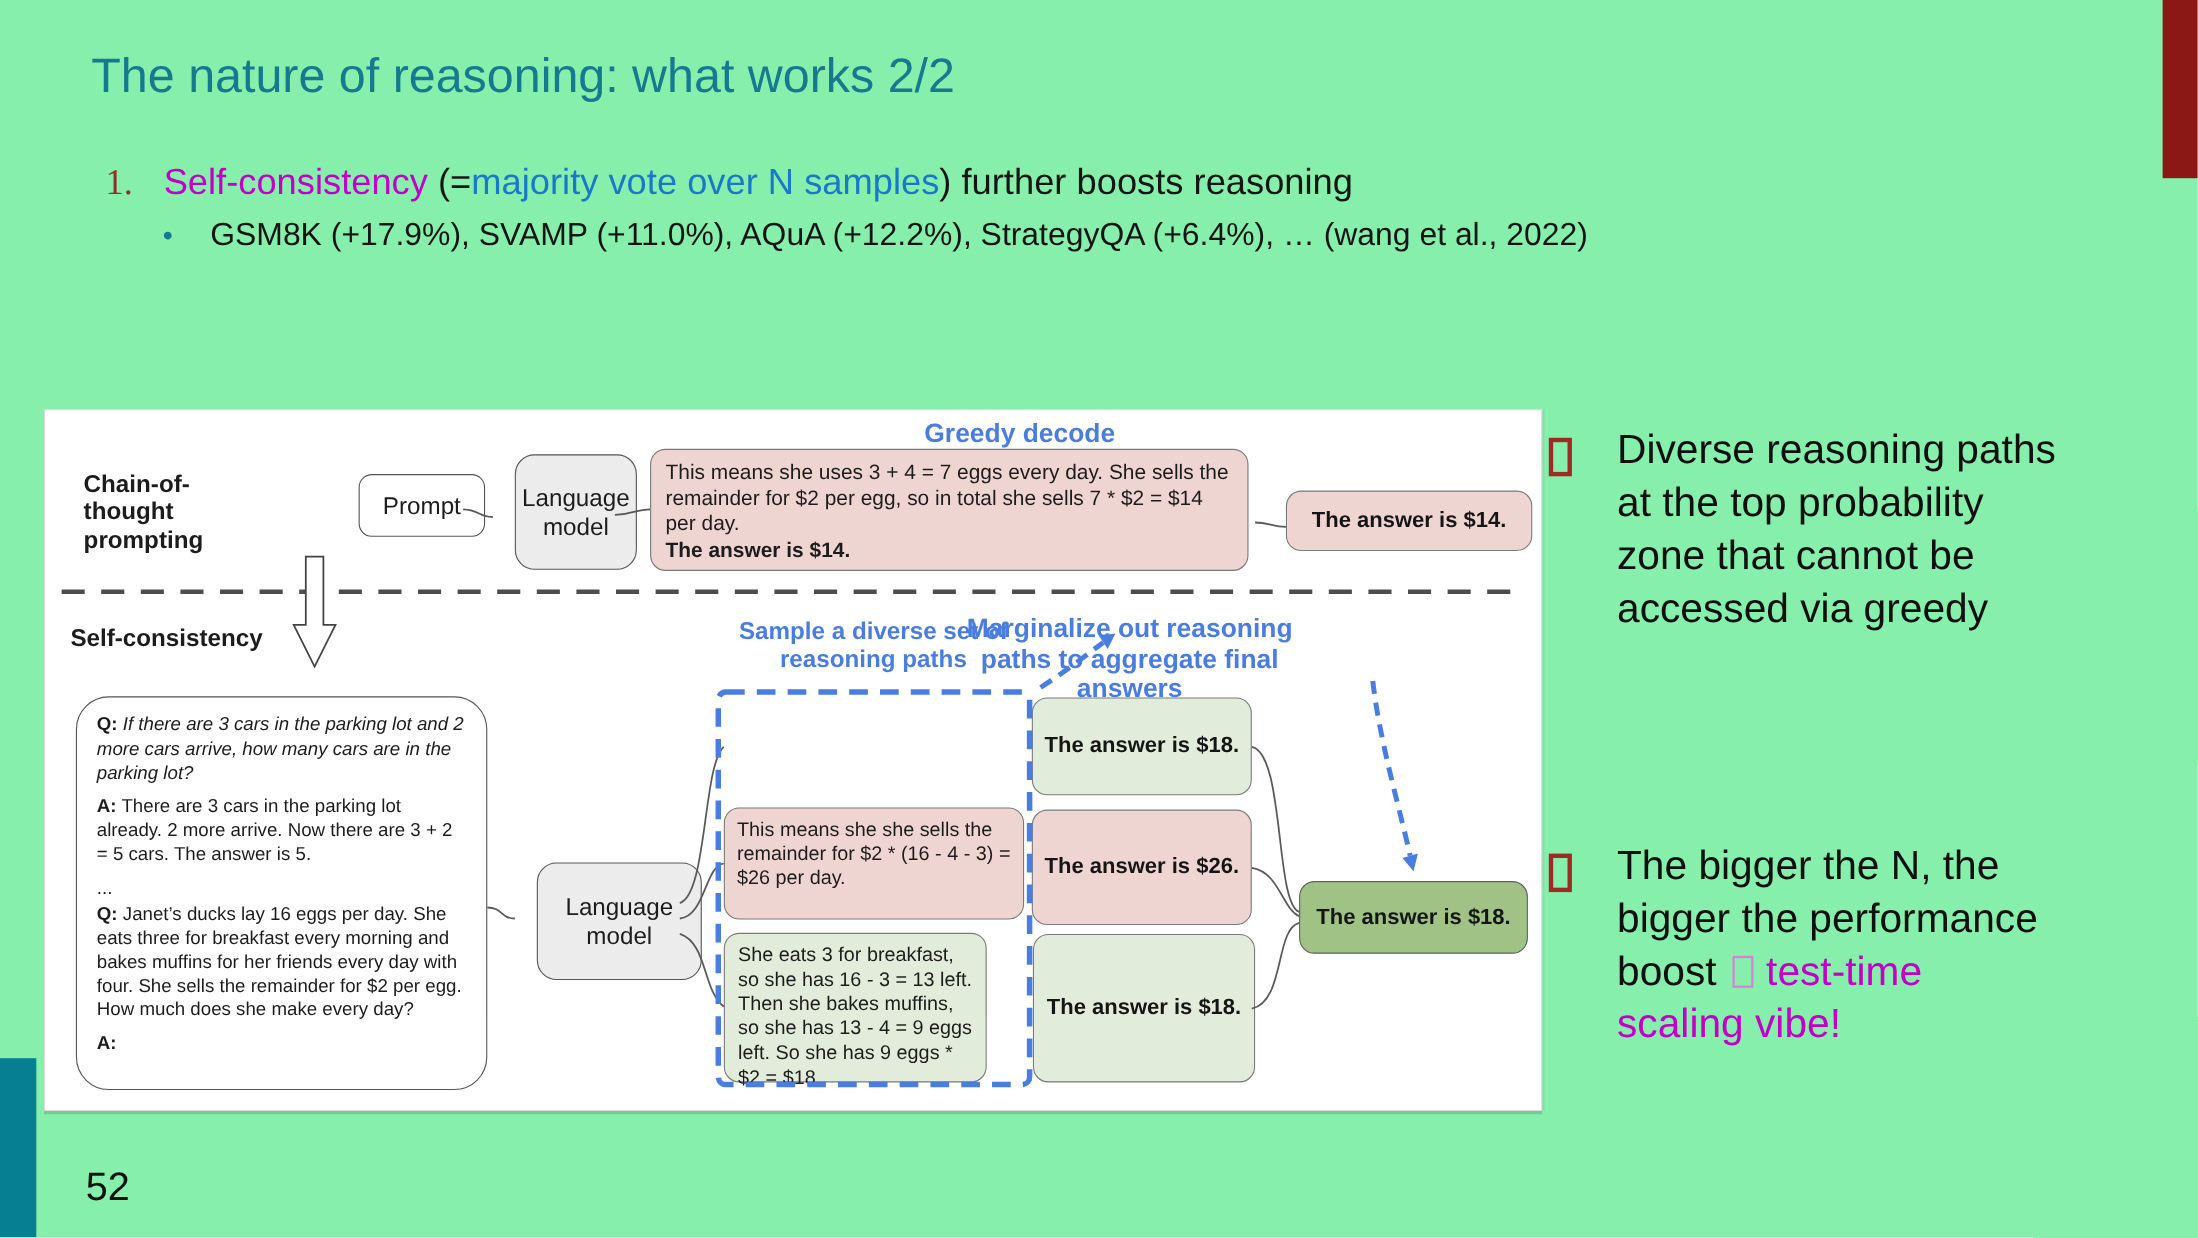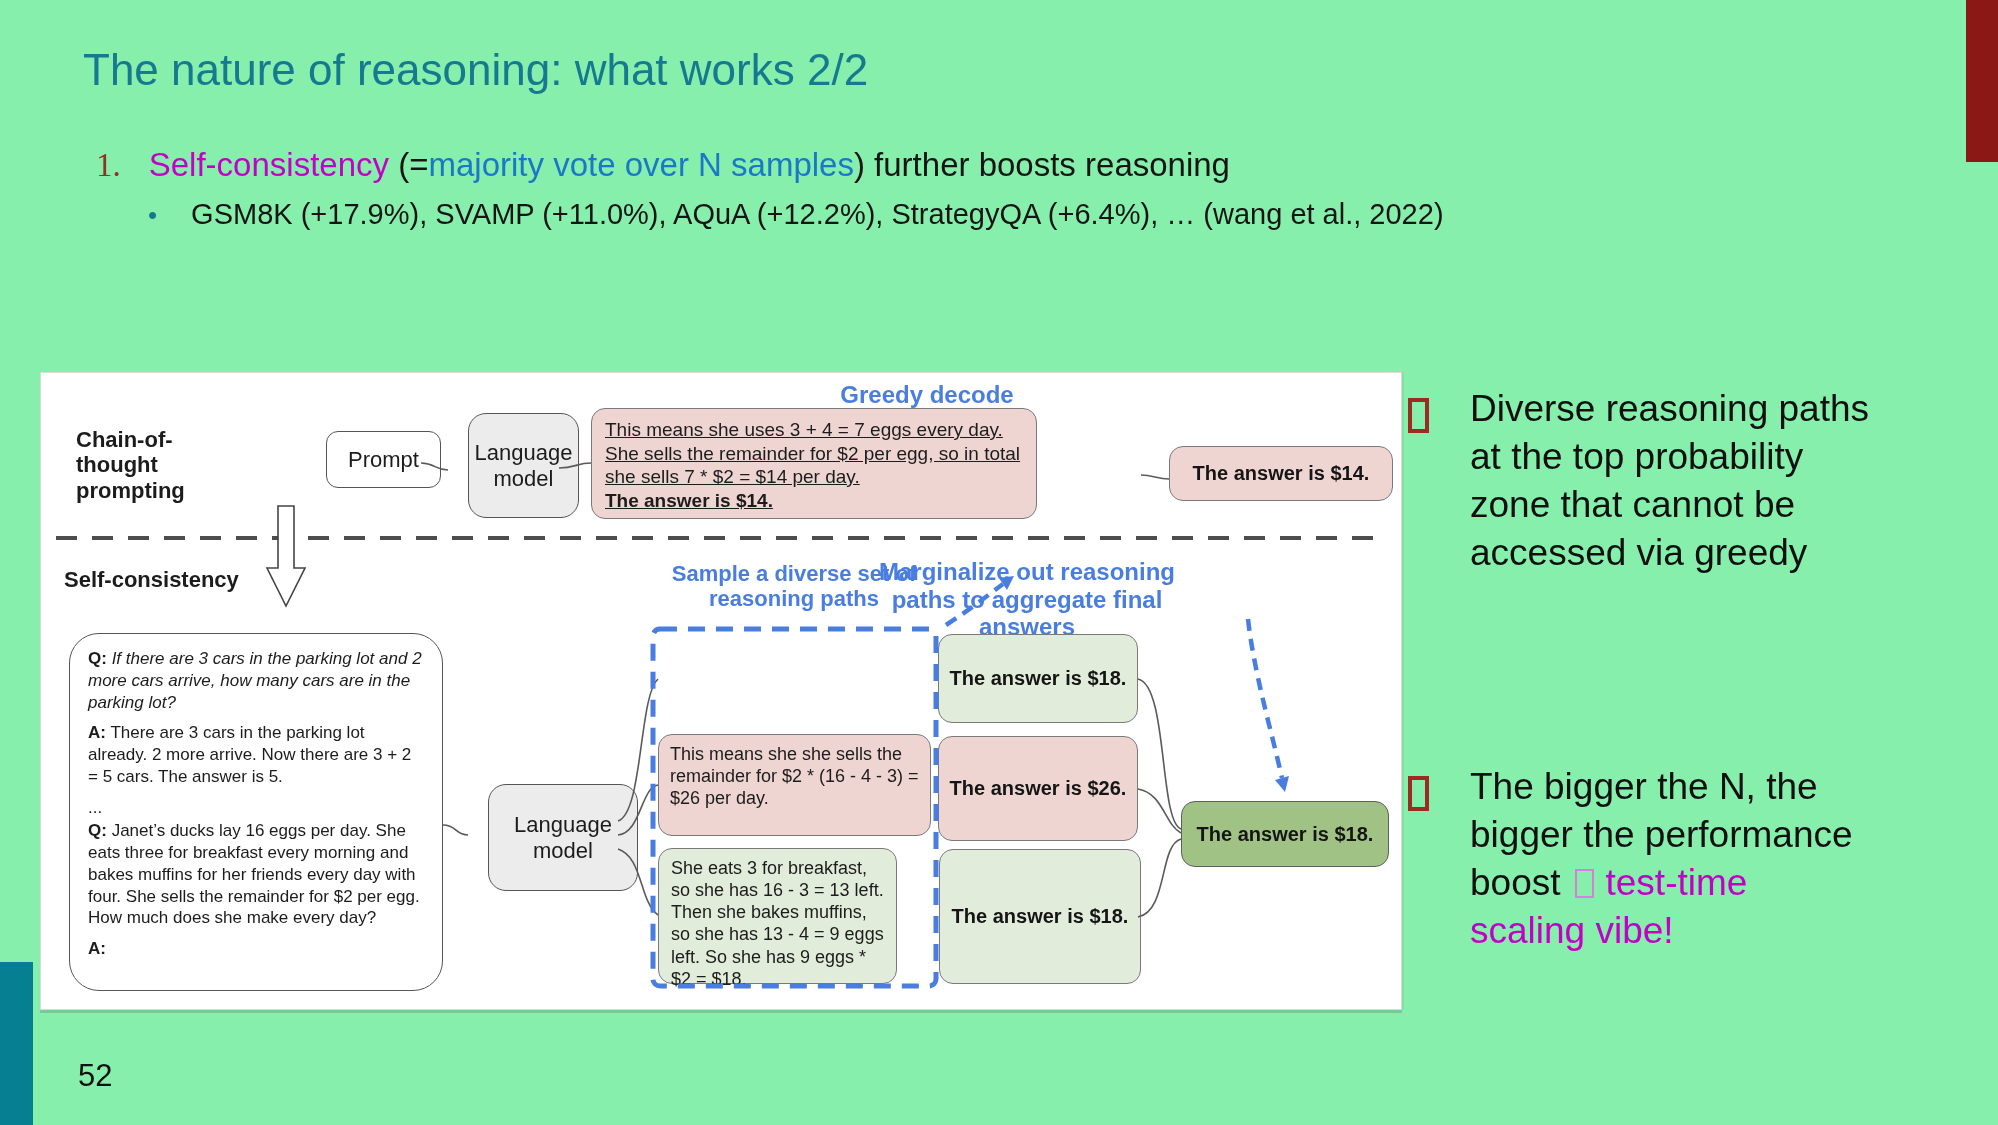--- a/index.html
+++ b/index.html
@@ -45,21 +45,21 @@
   .bubble p{margin:0 0 9px 0;}
   .bubble .ell{margin:0 0 2px 0;}
 
   
   .rp-text{font-size:37px;line-height:48px;color:#101010;}
   .rp-line{display:block;}
   .tofu{box-sizing:border-box;border:4px solid #9c2b23;width:21px;height:35px;}
   .tofu-inline{display:inline-block;box-sizing:border-box;border:2.5px solid #d980d5;
                width:19px;height:29px;vertical-align:-3px;margin:0 12px 0 14px;}
 
-  .pagenum{left:78px;top:1058px;font-size:31px;color:#111;}
+  .pagenum{left:78px;top:1058px;font-size:36px;color:#111;}
   svg.overlay{position:absolute;left:0;top:0;pointer-events:none;}
 </style>
 </head>
 <body>
 
 <div class="slide">
 
   <div class="abs bar-tr"></div>
   <div class="abs bar-bl"></div>
 
@@ -76,21 +76,21 @@
   <div class="abs figure">
     <div class="fig-inner">
 
       <div class="abs fig-label" style="left:23px;top:54px;width:175px;margin-left:12px;">Chain-of-thought prompting</div>
 
       <div class="fbox" style="left:265px;top:58px;width:115px;height:57px;">Prompt</div>
       <div class="fbox gray" style="left:407px;top:40px;width:111px;height:105px;">Language model</div>
 
       <div class="abs blue-label" style="left:740px;top:8px;width:292px;font-size:24px;">Greedy decode</div>
 
-      <div class="txtbox pinkbg" style="left:550px;top:35px;width:446px;height:111px;text-decoration:underline;">
+      <div class="txtbox pinkbg" style="left:550px;top:35px;width:544px;height:111px;">
         <span>This means she uses 3 + 4 = 7 eggs every day. She sells the remainder for $2 per egg, so in total she sells 7 * $2 = $14 per day.</span>
         <div style="font-weight:bold;">The answer is $14.</div>
       </div>
       <div class="ansbox pinkbg" style="left:1128px;top:73px;width:224px;height:55px;">The answer is $14.</div>
 
       <div class="abs fig-label" style="left:23px;top:194px;width:220px;">Self-consistency</div>
 
       <div class="abs blue-label" style="left:618px;top:188px;width:270px;font-size:22px;">Sample a diverse set of reasoning paths</div>
       <div class="abs blue-label" style="left:816px;top:185px;width:340px;font-size:24px;">Marginalize out reasoning paths to aggregate final answers</div>
 

